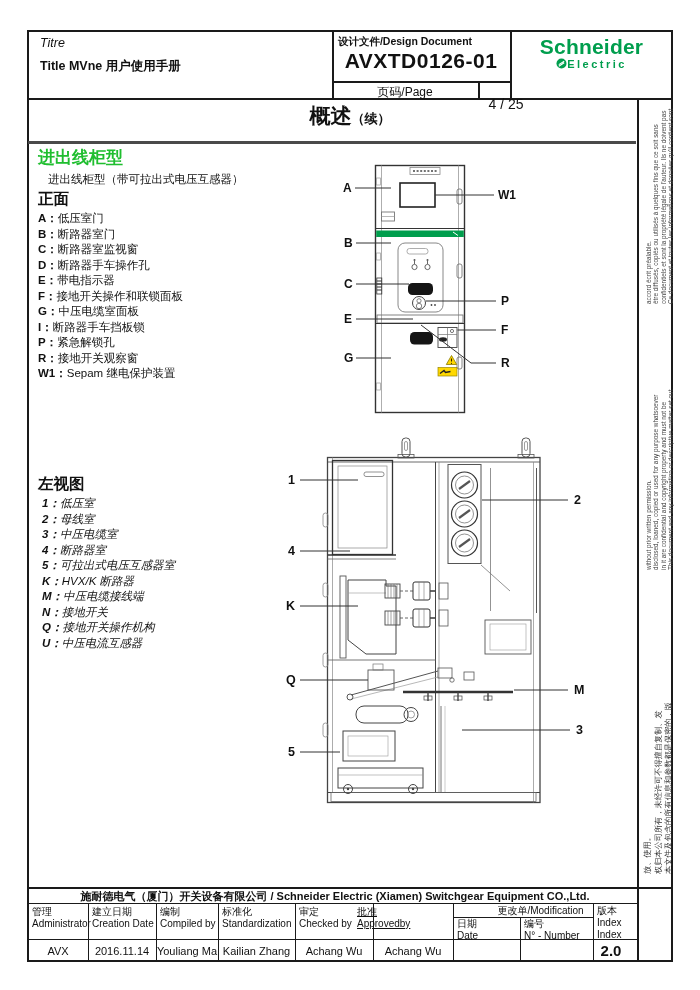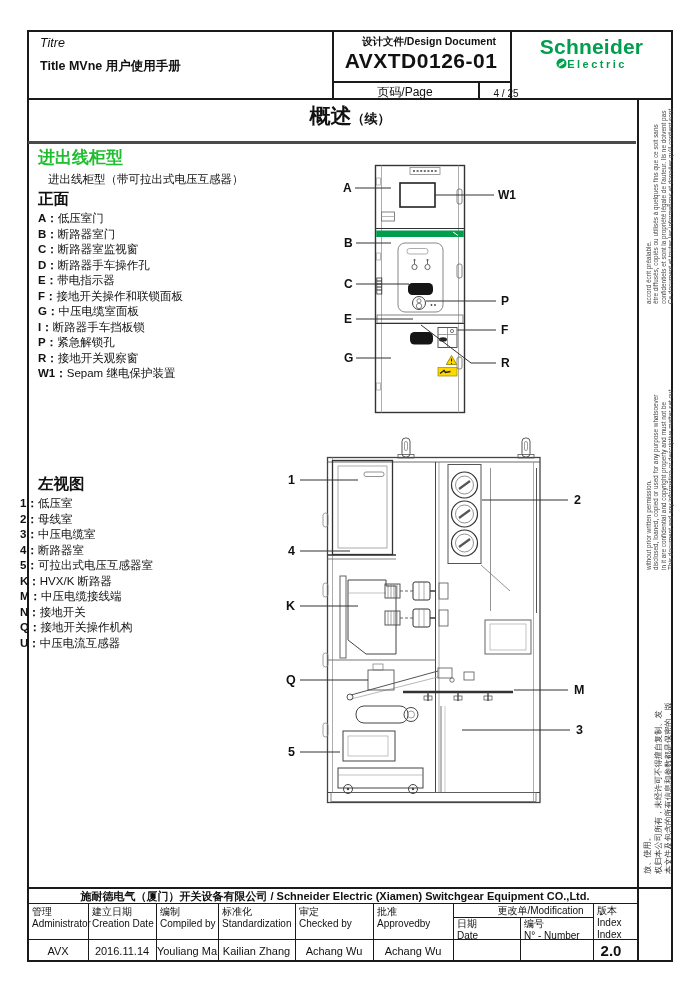--- a/index.html
+++ b/index.html
@@ -6,24 +6,24 @@
   html,body { background:#fff; }
   #page { position:relative; width:700px; height:990px; background:#ffffff;
           font-family:"Liberation Sans", sans-serif; color:#111; overflow:hidden; }
   .abs { position:absolute; }
   .line { position:absolute; background:#1a1a1a; }
   .grey-line { position:absolute; background:#4a4a4a; }
   .ctr { text-align:center;padding-left:35px; }
   
   .titre { left:40px; top:36px; font-size:12.5px;font-style:italic; }
   .title-line { left:40px; top:58px; font-size:12.5px; font-weight:bold; }
-  .design-label { left:340px; top:35px; width:178px; font-size:10.5px; font-weight:bold; text-align:center; }
+  .design-label { left:316px; top:35px; width:178px; font-size:10.5px; font-weight:bold; text-align:center; }
   .doc-number { left:332px; top:49px; width:178px; font-size:21px; font-weight:bold; text-align:center; letter-spacing:0.5px; }
   .page-label { left:332px; top:84px; width:146px; font-size:12px; text-align:center; }
-  .page-value { left:478px; top:88px; width:56px; font-size:10px; text-align:center; }
+  .page-value { left:478px; top:96px; width:56px; font-size:14px; text-align:center; }
   .logo { left:512px; top:36px; width:159px; text-align:center; color:var(--brand-green); }
   .logo-top { font-size:21px; font-weight:800; letter-spacing:0.2px; line-height:22px; }
   .logo-bottom { font-size:11px; font-weight:bold; letter-spacing:2.5px; line-height:13px; }
   
   .page-title { left:27px; top:102px; width:646px; text-align:center; }
   .page-title .main { font-size:21px; font-weight:bold; }
   .page-title .suffix { font-size:13px; font-weight:bold; }
   .heading-green { left:38px; top:146px; font-size:17px; font-weight:bold; color:var(--heading-green); }
   .subtitle { left:48px; top:172px; font-size:11.5px; }
   .sub-heading { font-size:15.5px; font-weight:bold; }
@@ -91,21 +91,21 @@
     <div class="li"><b>E：</b><span>带电指示器</span></div>
     <div class="li"><b>F：</b><span>接地开关操作和联锁面板</span></div>
     <div class="li"><b>G：</b><span>中压电缆室面板</span></div>
     <div class="li"><b>I：</b><span>断路器手车挡板锁</span></div>
     <div class="li"><b>P：</b><span>紧急解锁孔</span></div>
     <div class="li"><b>R：</b><span>接地开关观察窗</span></div>
     <div class="li"><b>W1：</b><span>Sepam 继电保护装置</span></div>
   </div>
 
   <div class="abs sub-heading" style="left:38px;top:474px;">左视图</div>
-  <div class="abs legend" style="left:20px;top:496px;">
+  <div class="abs legend" style="left:42px;top:496px;font-style:italic;">
     <div class="li"><b>1：</b><span>低压室</span></div>
     <div class="li"><b>2：</b><span>母线室</span></div>
     <div class="li"><b>3：</b><span>中压电缆室</span></div>
     <div class="li"><b>4：</b><span>断路器室</span></div>
     <div class="li"><b>5：</b><span>可拉出式电压互感器室</span></div>
     <div class="li"><b>K：</b><span>HVX/K 断路器</span></div>
     <div class="li"><b>M：</b><span>中压电缆接线端</span></div>
     <div class="li"><b>N：</b><span>接地开关</span></div>
     <div class="li"><b>Q：</b><span>接地开关操作机构</span></div>
     <div class="li"><b>U：</b><span>中压电流互感器</span></div>
@@ -347,21 +347,21 @@
       <div class="hcell-en">Compiled by</div>
   </div>
   <div class="abs" style="left:222px;top:906px;">
     <div class="hcell-zh">标准化</div>
       <div class="hcell-en">Standardization</div>
   </div>
   <div class="abs" style="left:299px;top:906px;">
     <div class="hcell-zh">审定</div>
       <div class="hcell-en">Checked by</div>
   </div>
-  <div class="abs" style="left:377px;top:906px;">
+  <div class="abs" style="left:357px;top:906px;text-decoration:underline;">
     <div class="hcell-zh">批准</div>
       <div class="hcell-en">Approvedby</div>
   </div>
   <div class="abs hcell-zh ctr" style="left:453px;top:905px;width:140px;">更改单/Modification</div>
   <div class="abs" style="left:457px;top:918px;">
     <div class="hcell-zh">日期</div>
       <div class="hcell-en">Date</div>
   </div>
   <div class="abs" style="left:524px;top:918px;">
     <div class="hcell-zh">编号</div>

